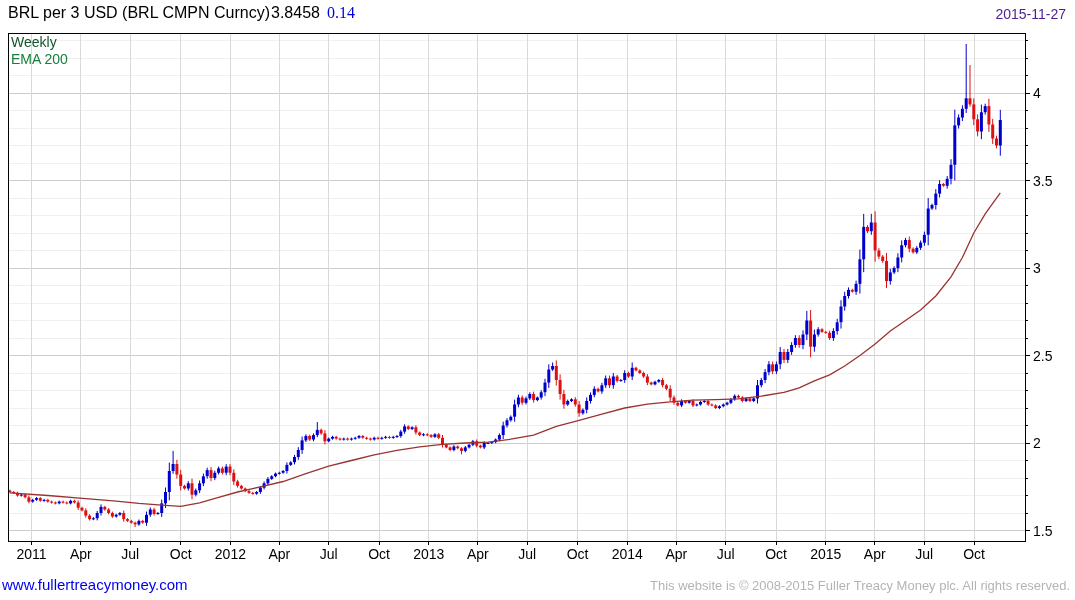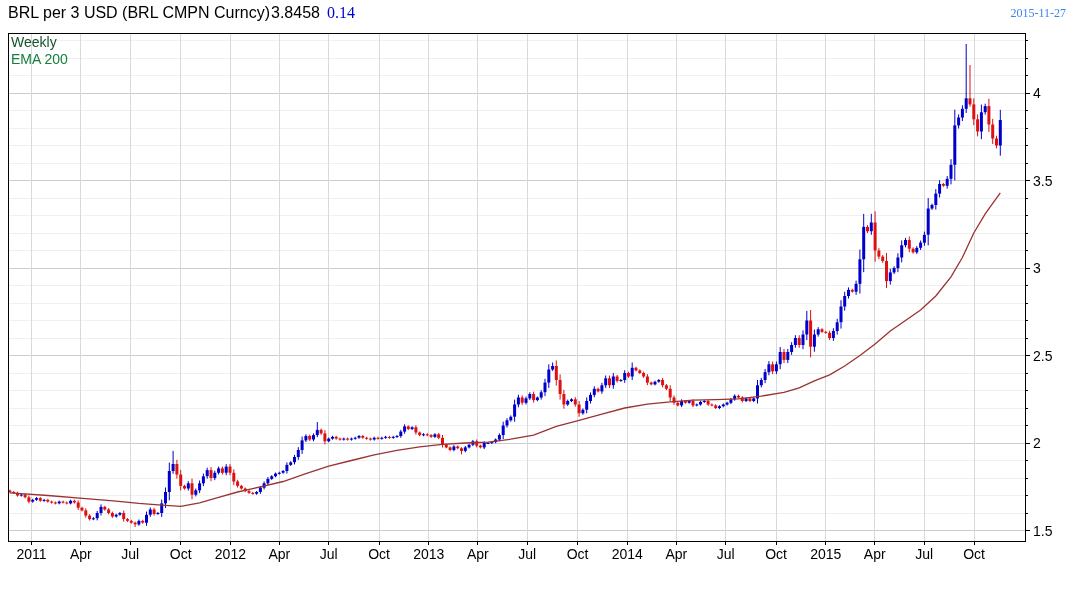--- a/index.html
+++ b/index.html
@@ -1,21 +1,21 @@
 <!DOCTYPE html>
 <html><head>
 <meta charset="utf-8">
 <style>
   html,body{margin:0;padding:0;background:#ffffff;}
   body{width:1075px;height:600px;position:relative;font-family:"Liberation Sans",sans-serif;overflow:hidden;}
   .titlebar{position:absolute;left:0;top:0;width:1075px;height:28px;}
   .title{position:absolute;left:8px;top:4px;font-size:16px;color:#000;white-space:nowrap;}
   .title .price{margin-left:1px;}
   .title .chg{margin-left:7px;color:#0000dd;font-family:Liberation Serif, serif;}
-  .date{position:absolute;right:9px;top:6px;font-size:12px;color:#3b82f6;font-family:Liberation Serif, serif;}
+  .date{position:absolute;right:9px;top:6px;font-size:14px;color:#4c1d95;}
   .chart-wrap{position:absolute;left:0;top:0;width:1075px;height:600px;}
   svg{position:absolute;left:0;top:0;}
   svg text{font-family:"Liberation Sans",sans-serif;font-size:14px;fill:#000;}
   .legend{position:absolute;left:11px;top:34px;font-size:14px;line-height:17px;}
   .lg-weekly{color:#14532d;}
   .lg-ema{color:#15803d;}
   .footer{position:absolute;left:0;top:574px;width:1075px;height:24px;}
   .site-link{position:absolute;left:2px;top:2px;font-size:15px;color:#0000ee;text-decoration:none;cursor:pointer;}
   .copyright{position:absolute;right:5px;top:4px;font-size:13px;color:#b4b4b4;}
 </style>
@@ -688,13 +688,17 @@
   <div class="titlebar">
     <div class="title">
       <span>BRL per 3 USD (BRL CMPN Curncy)</span><span class="price">3.8458</span><span class="chg">0.14</span>
     </div>
     <div class="date">2015-11-27</div>
   </div>
   <div class="legend">
     <div class="lg-weekly">Weekly</div>
     <div class="lg-ema">EMA 200</div>
   </div>
+  <div class="footer">
+    <a class="site-link">www.fullertreacymoney.com</a>
+    <div class="copyright">This website is © 2008-2015 Fuller Treacy Money plc. All rights reserved.</div>
+  </div>
 </div>
 
 </body></html>

